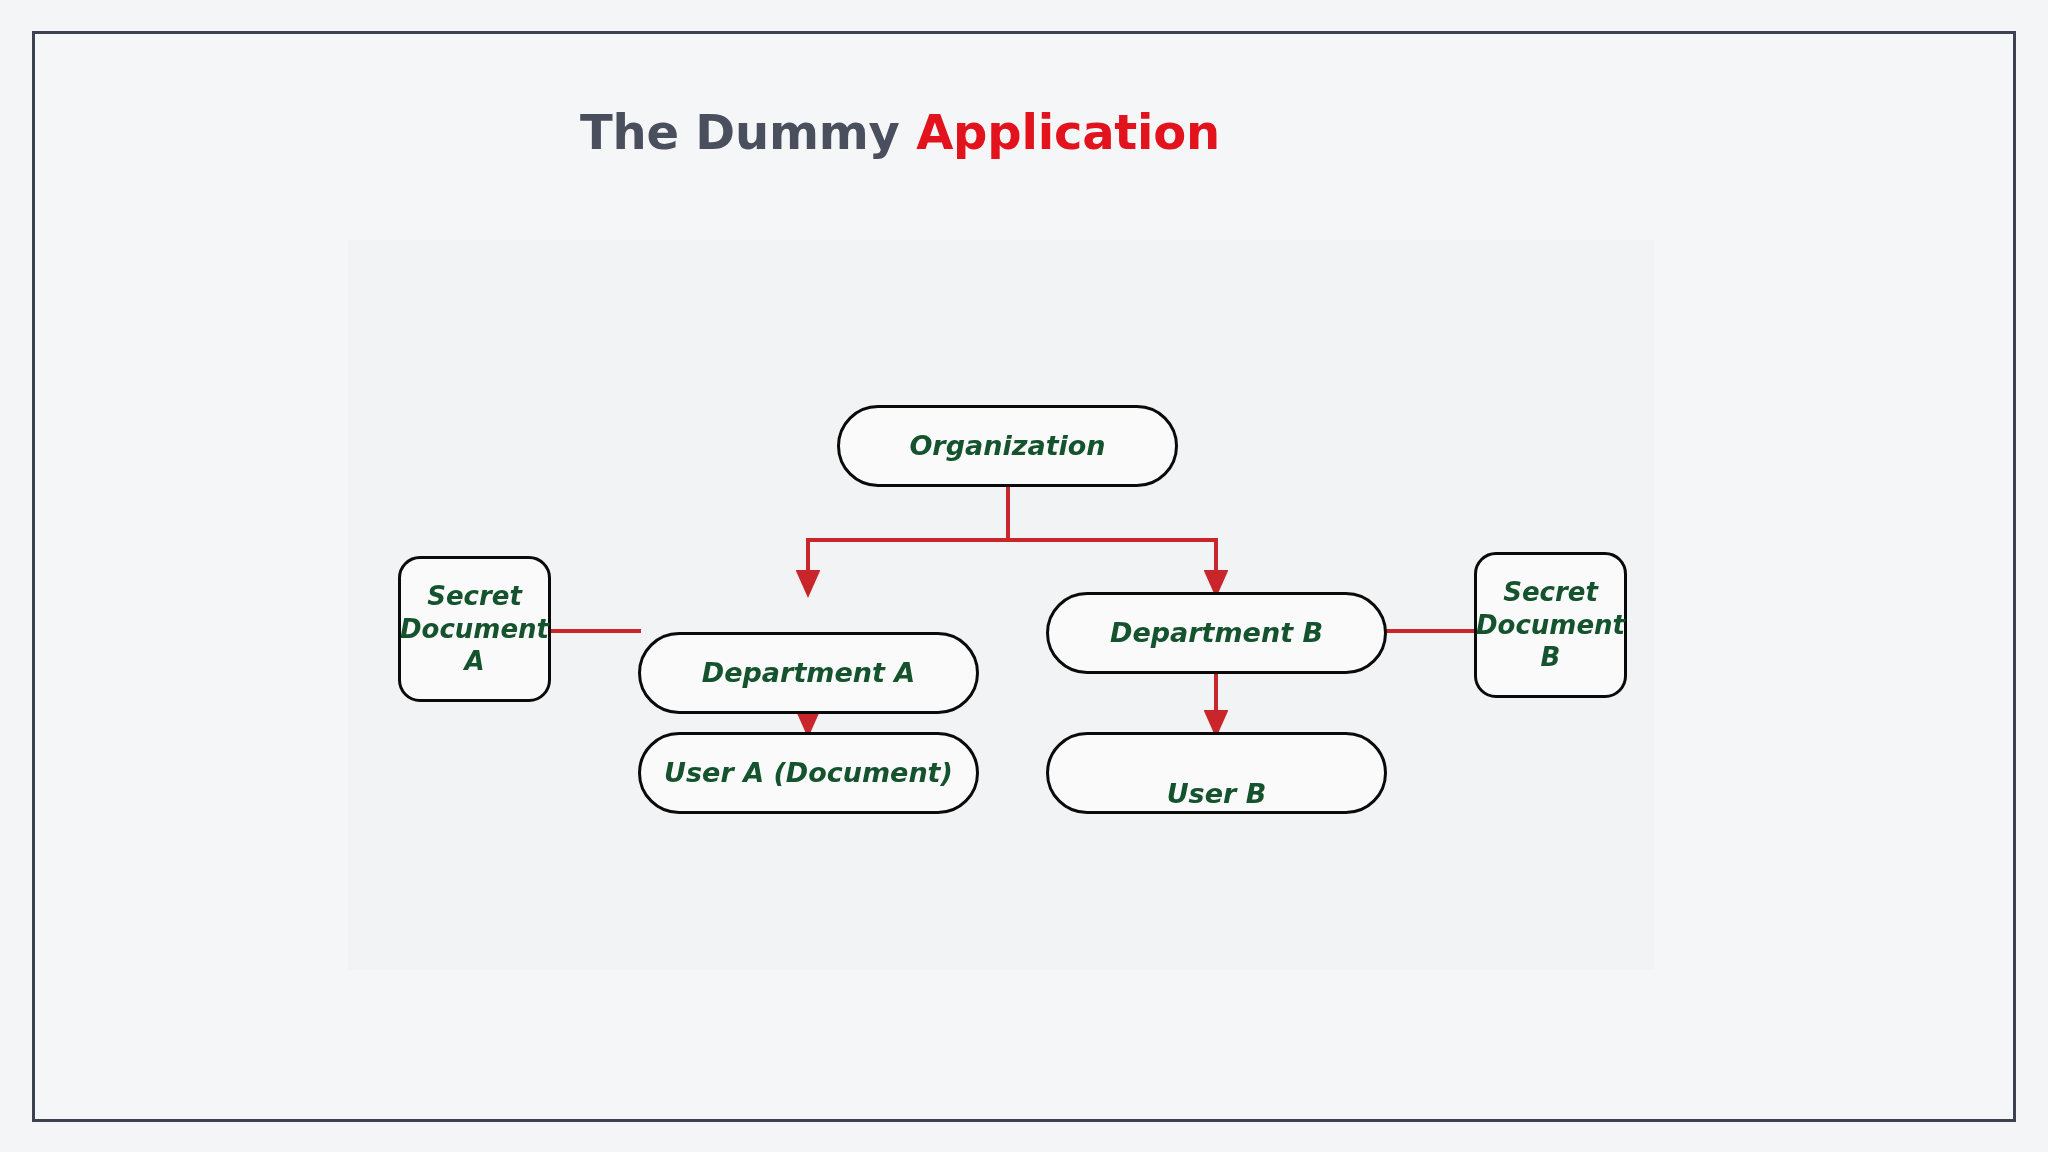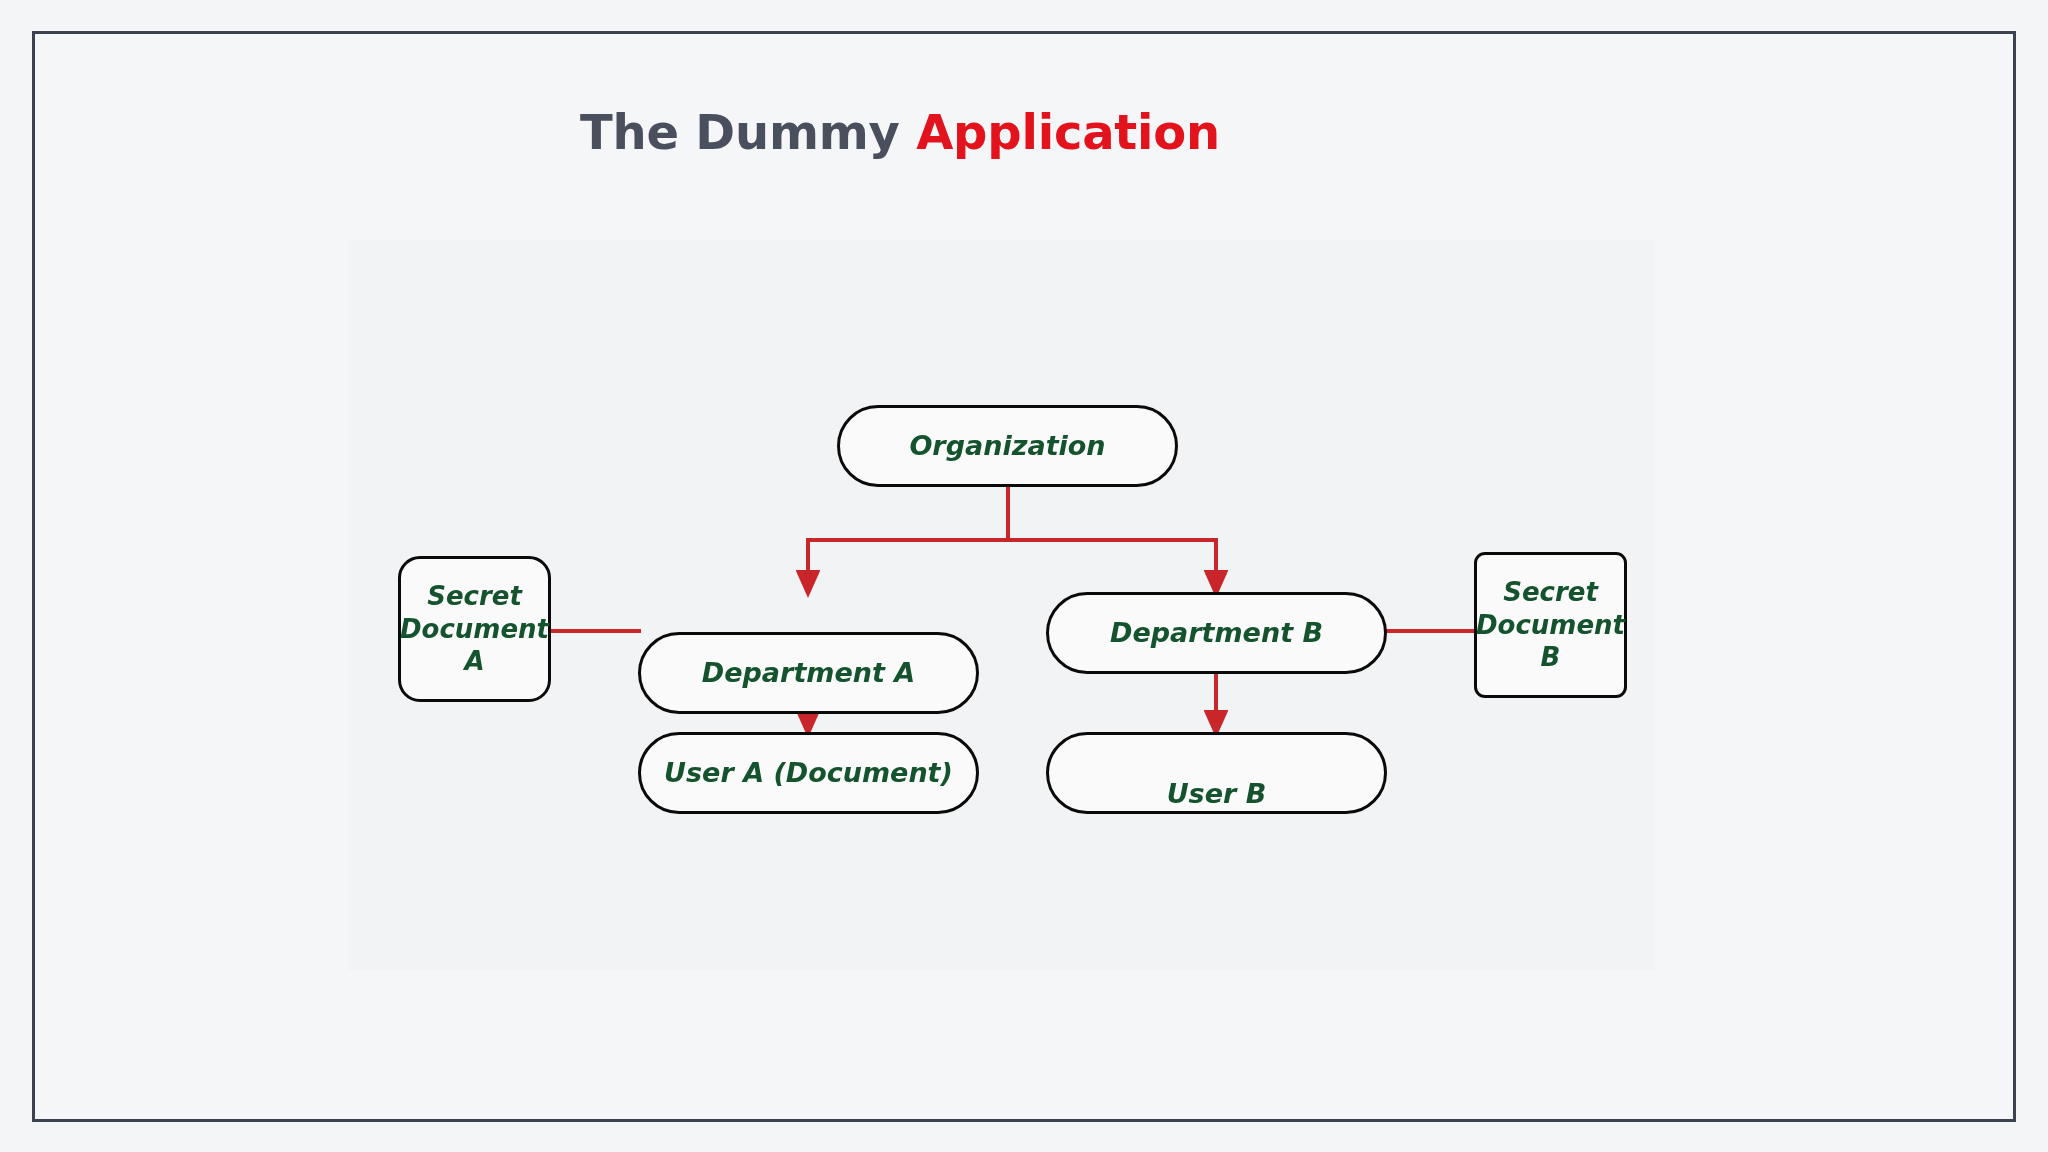--- a/index.html
+++ b/index.html
@@ -77,21 +77,21 @@
   }
   .node.pill { border-radius: 44px; font-size: 27px; }
   .node.doc  { border-radius: 22px; font-size: 26px; padding: 0 24px; }
 
   #node-organization   { left: 837px;  top: 405px; width: 341px; height: 82px; }
   #node-department-a   { left: 638px;  top: 592px; width: 341px; height: 82px; margin-top: 40px; }
   #node-department-b   { left: 1046px; top: 592px; width: 341px; height: 82px; }
   #node-user-a         { left: 638px;  top: 732px; width: 341px; height: 82px; }
   #node-user-b         { left: 1046px; top: 732px; width: 341px; height: 82px; align-items: flex-end; }
   #node-secret-doc-a   { left: 398px;  top: 556px; width: 153px; height: 146px; }
-  #node-secret-doc-b   { left: 1474px; top: 552px; width: 153px; height: 146px; border-radius: 11px; }
+  #node-secret-doc-b   { left: 1474px; top: 552px; width: 153px; height: 146px; }
 </style>
 </head>
 <body>
 
 <div id="stage">
 
   <div id="slide-frame"></div>
 
   <div id="title">
     <span class="t-main">The Dummy </span><span class="t-accent">Application</span>

